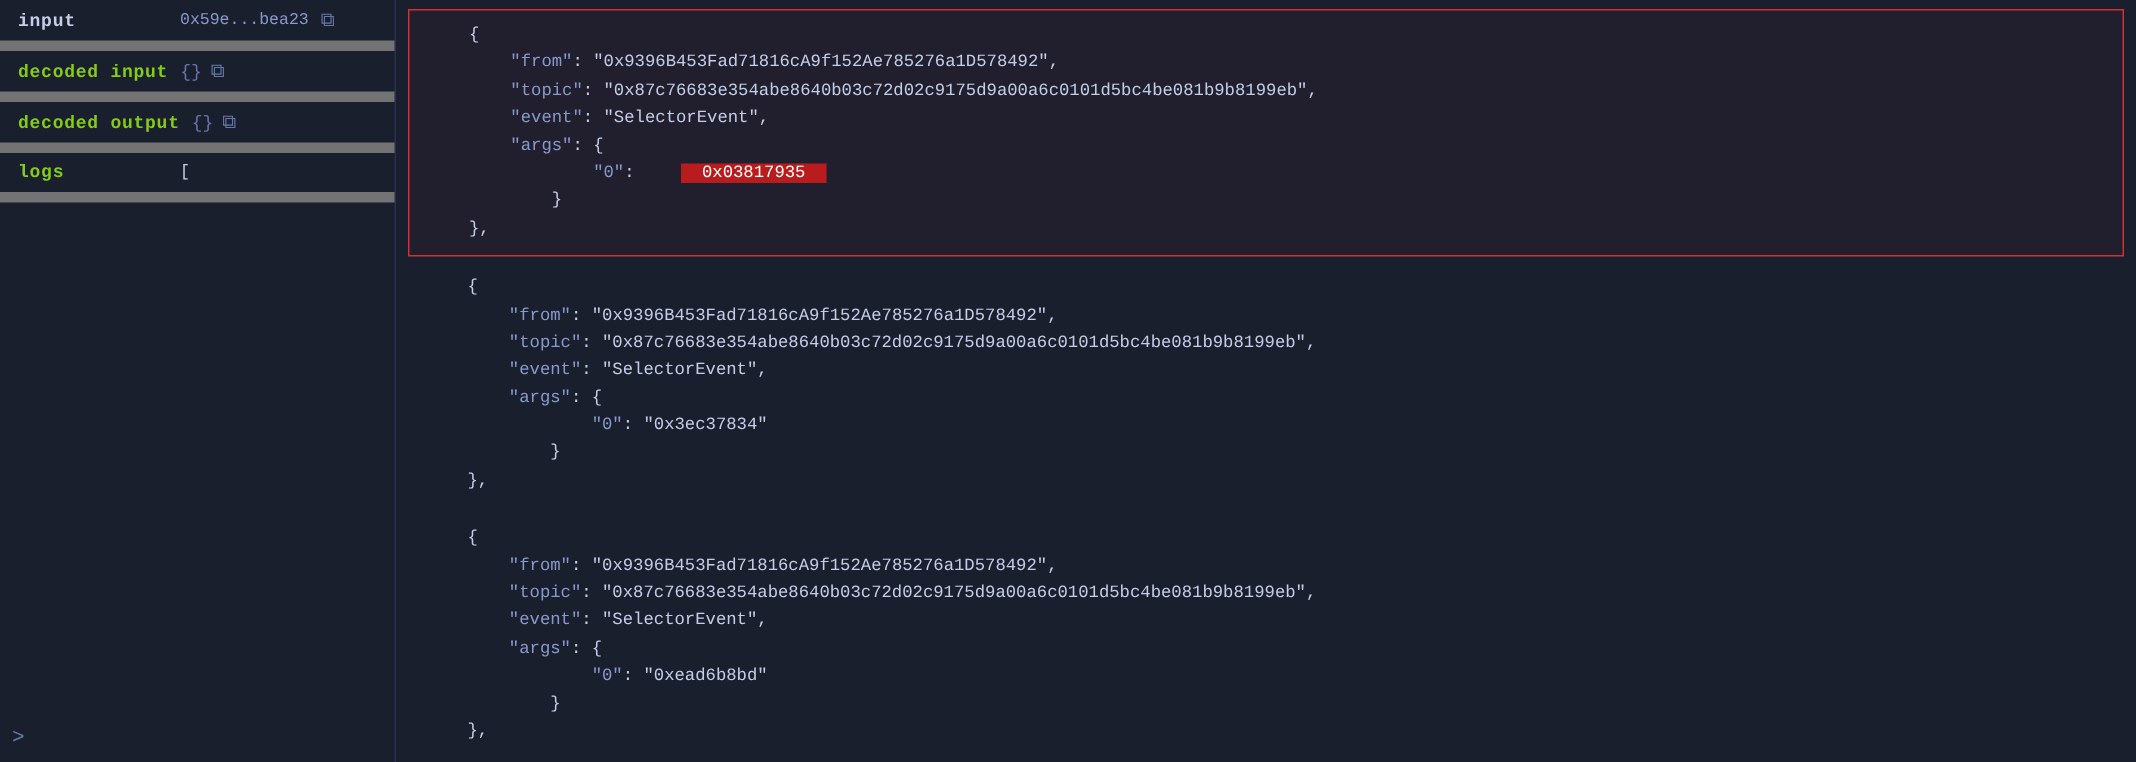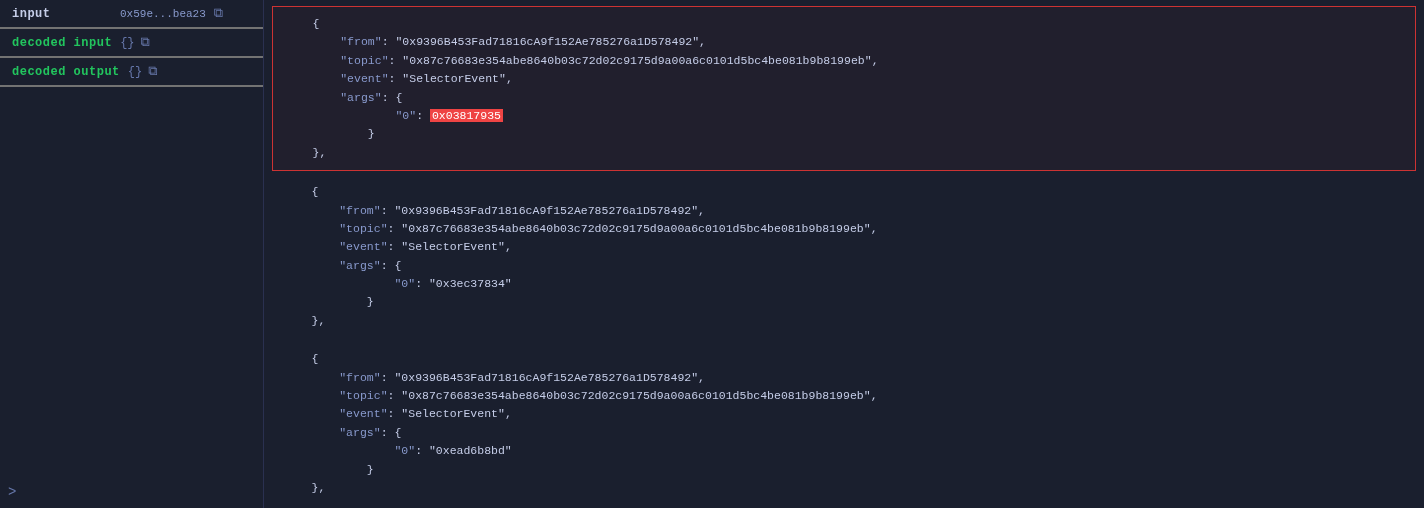--- a/index.html
+++ b/index.html
@@ -22,24 +22,24 @@
       flex-shrink: 0;
       padding: 0;
       background-color: #1a1f2e;
       border-right: 1px solid #2a3050;
     }
     .sidebar-item {
       padding: 6px 12px;
       display: flex;
       align-items: center;
       gap: 8px;
-      border-bottom: 2px solid #737373;
+      border-bottom: 7px solid #737373;
     }
     .sidebar-label {
-      color: #22c55e;
+      color: #84cc16;
       font-weight: bold;
       font-size: 12px;
       letter-spacing: 0.5px;
       min-width: 100px;
     }
     .sidebar-label.input-label {
       color: #c5cde8;
     }
     .sidebar-value {
       color: #8899cc;
@@ -69,23 +69,24 @@
       white-space: pre;
     }
     .log-entry.highlighted {
       border: 1.5px solid #cc3333;
       background-color: rgba(180, 30, 30, 0.05);
     }
     .key { color: #8899cc; }
     .string-value { color: #c5cde8; }
     .bracket { color: #c5cde8; }
     .highlighted-value {
-      background-color: #ef4444;
+      background-color: #b91c1c;
       color: #ffffff;
-      padding: 0 2px;
+      padding: 0 14px;
+      margin-left: 24px;
     }
     .prompt-gt {
       color: #6677aa;
       position: fixed;
       bottom: 8px;
       left: 8px;
       font-size: 14px;
     }
   </style>
 </head>
@@ -111,20 +112,24 @@
     </div>
 
     <div class="sidebar-item">
       <span class="sidebar-label">decoded output</span>
       <span class="sidebar-icons">
         <span style="color:#6677aa;font-size:12px;">{}</span>
         <span style="color:#6677aa;cursor:pointer;font-size:13px;" title="Copy">⧉</span>
       </span>
     </div>
 
+    <div class="sidebar-item">
+      <span class="sidebar-label">logs</span>
+      <span class="sidebar-value bracket">[</span>
+    </div>
 
   </div>
 
   <div class="main-content">
     <div class="logs-section">
     <div class="log-entry highlighted">    {
         <span class="key">"from"</span>: <span class="string-value">"0x9396B453Fad71816cA9f152Ae785276a1D578492"</span>,
         <span class="key">"topic"</span>: <span class="string-value">"0x87c76683e354abe8640b03c72d02c9175d9a00a6c0101d5bc4be081b9b8199eb"</span>,
         <span class="key">"event"</span>: <span class="string-value">"SelectorEvent"</span>,
         <span class="key">"args"</span>: <span class="bracket">{</span>

